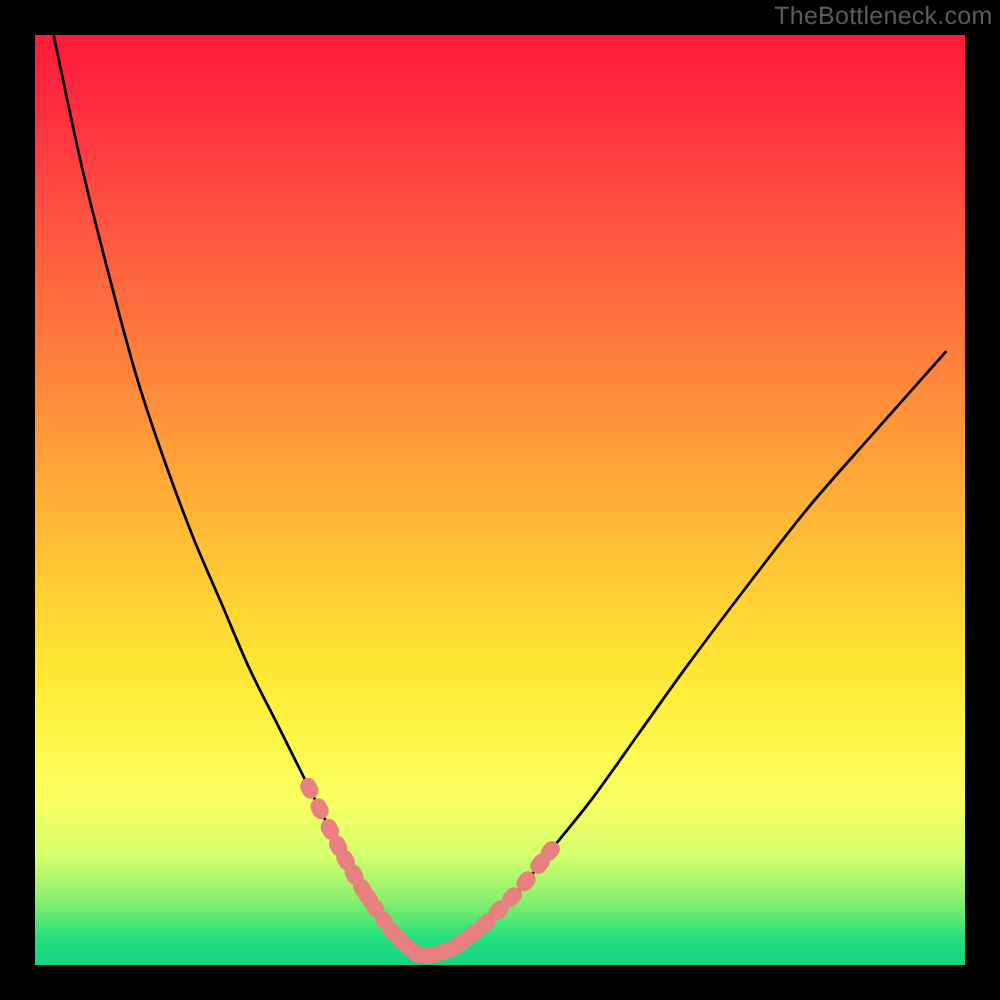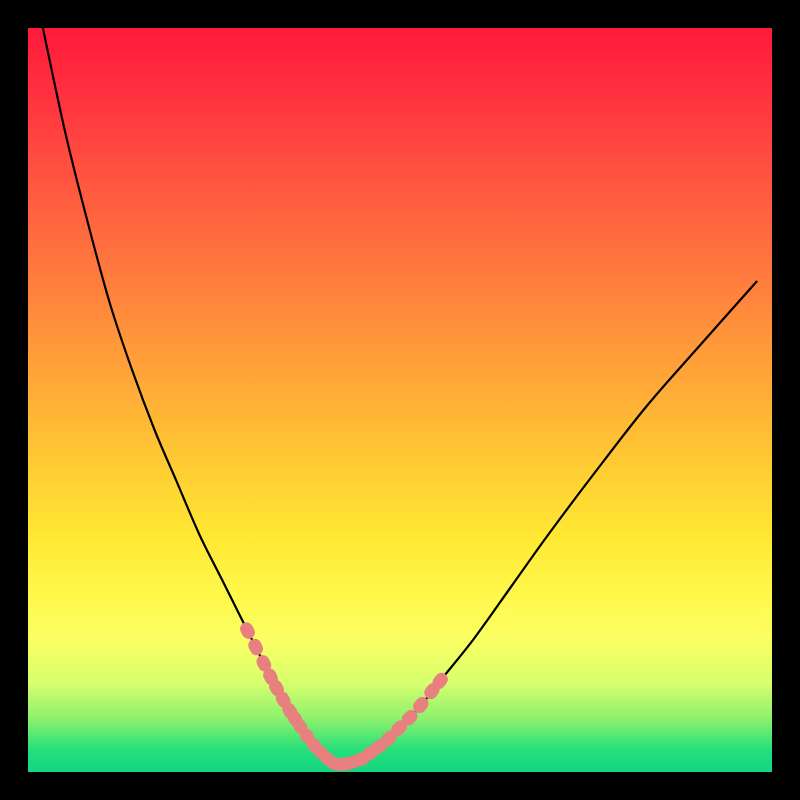--- a/index.html
+++ b/index.html
@@ -62,20 +62,21 @@
   .marker {
     fill: #e7807e;
     stroke: none;
   }
 </style>
 </head>
 <body>
 
 <div class="frame">
 
+  <div class="watermark">TheBottleneck.com</div>
 
   <div class="plot">
 
     <svg class="curve" viewBox="0 0 744 744" preserveAspectRatio="none">
       <g>
         <path id="curve-path" fill="none" stroke="#000" stroke-width="2.2" d="M 14.88 0.00 C 18.60 17.36, 29.76 71.92, 37.20 104.16 C 44.64 136.40, 52.08 164.92, 59.52 193.44 C 66.96 221.96, 74.40 250.48, 81.84 275.28 C 89.28 300.08, 96.72 321.16, 104.16 342.24 C 111.60 363.32, 119.04 383.16, 126.48 401.76 C 133.92 420.36, 141.36 436.48, 148.80 453.84 C 156.24 471.20, 163.68 489.80, 171.12 505.92 C 178.56 522.04, 186.00 535.68, 193.44 550.56 C 200.88 565.44, 209.56 582.80, 215.76 595.20 C 221.96 607.60, 225.68 615.04, 230.64 624.96 C 235.60 634.88, 240.56 645.42, 245.52 654.72 C 250.48 664.02, 255.44 672.70, 260.40 680.76 C 265.36 688.82, 270.94 696.88, 275.28 703.08 C 279.62 709.28, 282.72 713.62, 286.44 717.96 C 290.16 722.30, 294.50 726.27, 297.60 729.12 C 300.70 731.97, 302.56 733.83, 305.04 735.07 C 307.52 736.31, 310.00 736.44, 312.48 736.56 C 314.96 736.68, 316.20 736.81, 319.92 735.82 C 323.64 734.82, 328.60 734.20, 334.80 730.61 C 341.00 727.01, 348.44 721.93, 357.12 714.24 C 365.80 706.55, 376.96 695.64, 386.88 684.48 C 396.80 673.32, 406.72 659.68, 416.64 647.28 C 426.56 634.88, 435.24 624.96, 446.40 610.08 C 457.56 595.20, 471.20 575.36, 483.60 558.00 C 496.00 540.64, 507.16 524.52, 520.80 505.92 C 534.44 487.32, 549.32 467.48, 565.44 446.40 C 581.56 425.32, 600.16 400.52, 617.52 379.44 C 634.88 358.36, 651.00 341.00, 669.60 319.92 C 688.20 298.84, 719.20 264.12, 729.12 252.96"></path>
       </g>
       <g id="markers-group">
           <g transform="translate(219.48 602.64) rotate(63.4)">
             <rect x="-8.50" y="-6.50" width="17.00" height="13.00" rx="6.50" ry="6.50" class="marker" fill="#e7807e"></rect>

